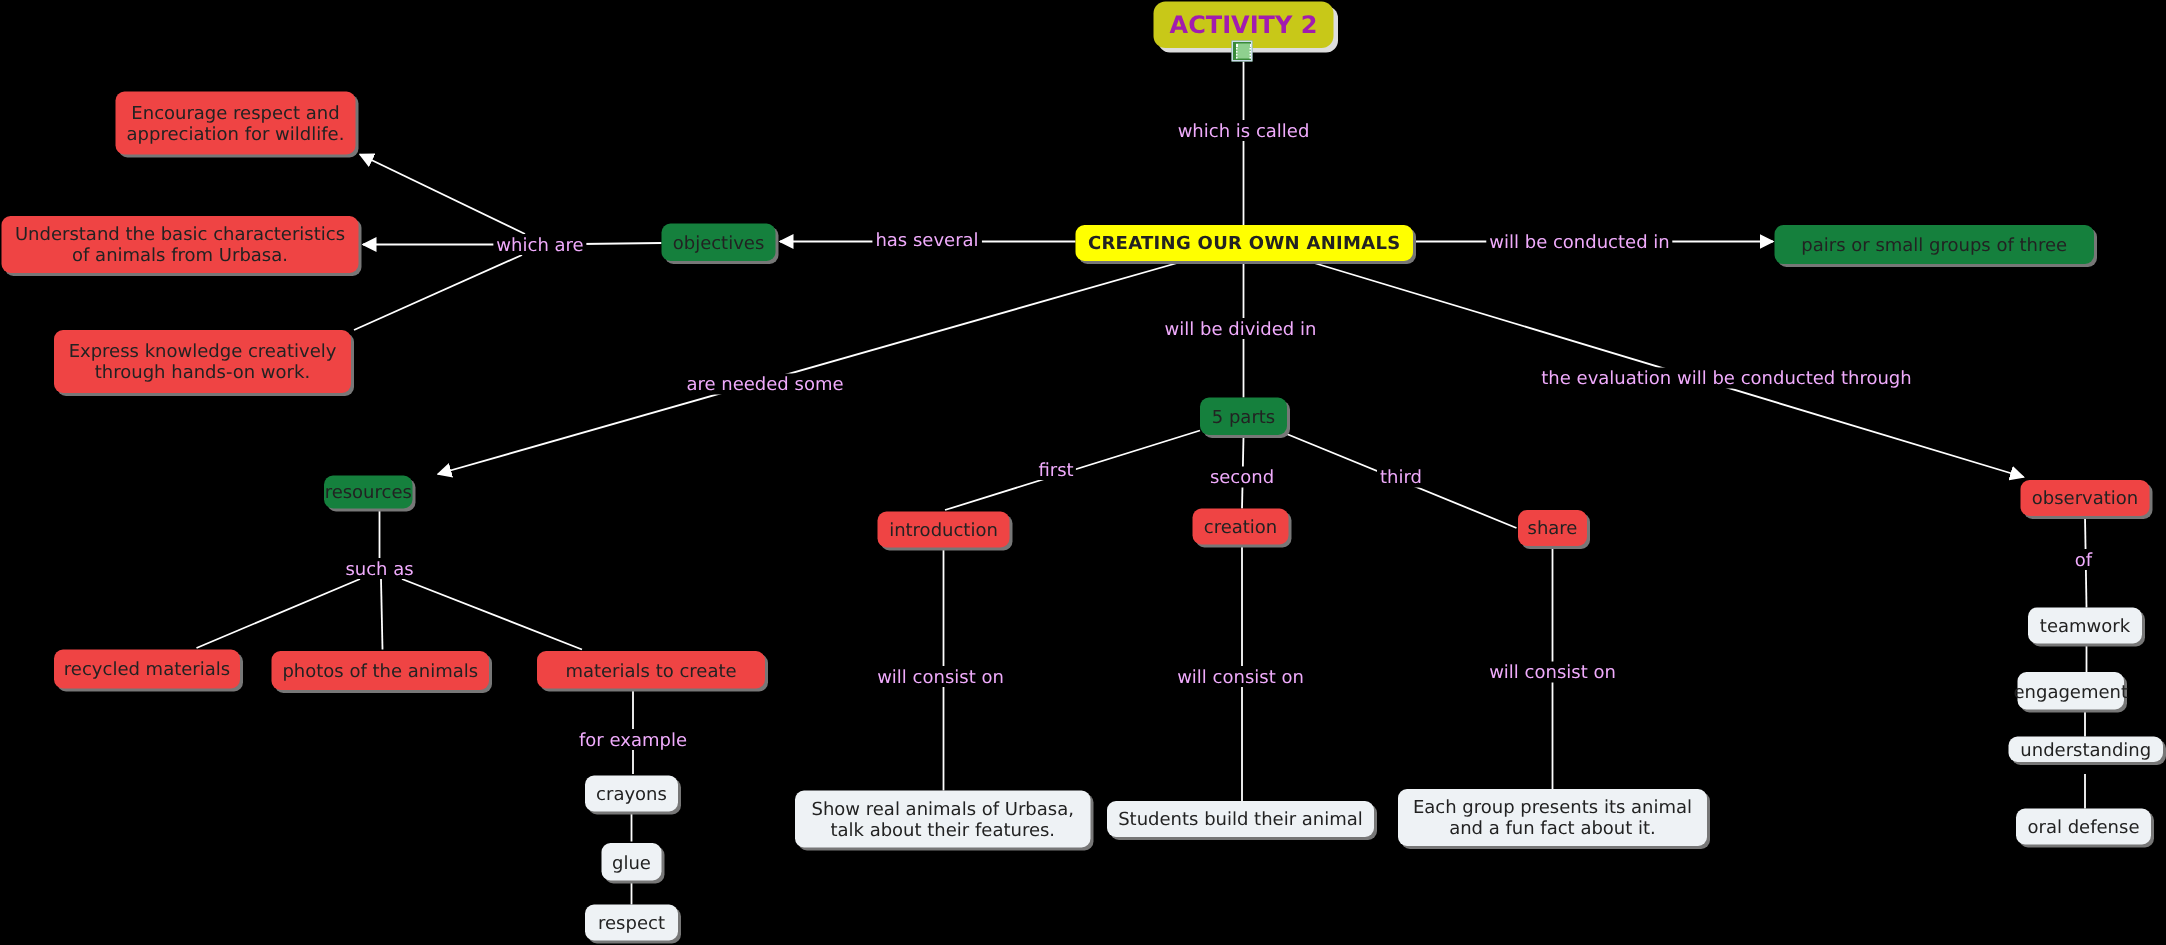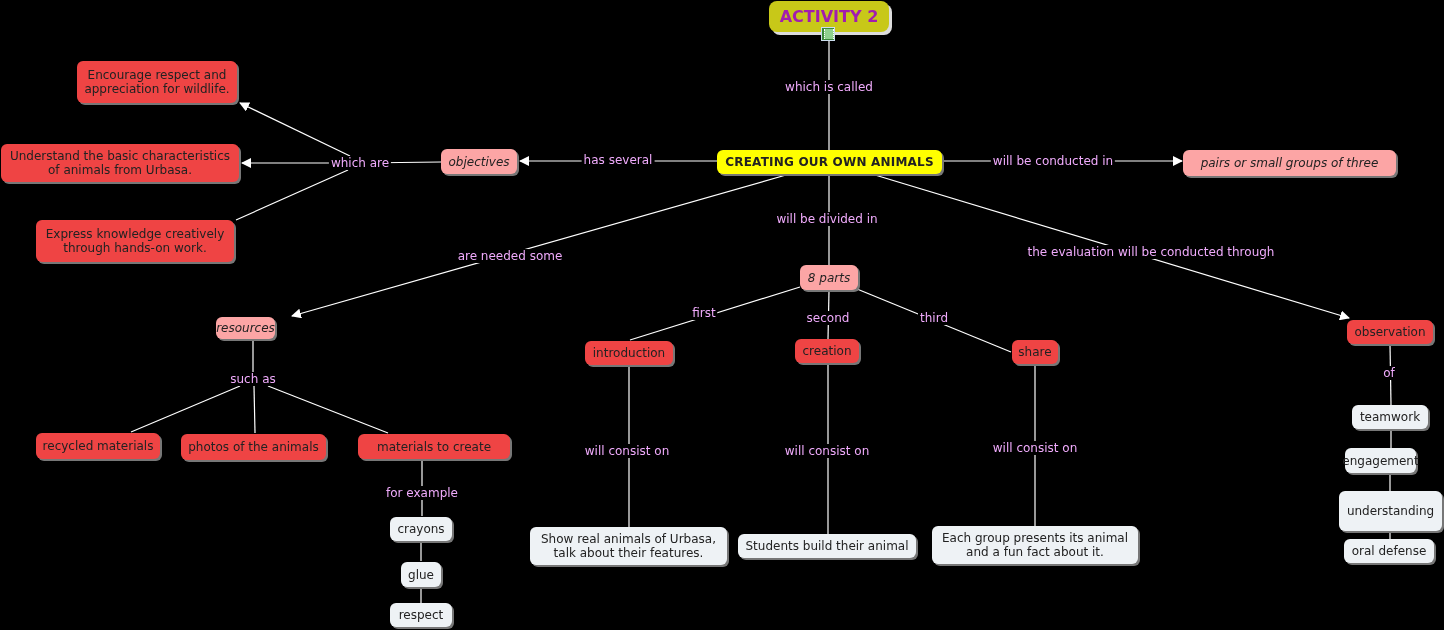--- a/index.html
+++ b/index.html
@@ -1,19 +1,19 @@
 <!DOCTYPE html>
 <html><head>
 <meta charset="utf-8">
 <style>
   html, body { margin:0; padding:0; background:#000; }
   body { width:1444px; height:630px; position:relative; overflow:hidden; font-family:"DejaVu Sans", sans-serif; }
   #links { position:absolute; left:0; top:0; width:1444px; height:630px; }
   .node { position:absolute; box-sizing:border-box; border-radius:6px; color:#222; font-size:12px; line-height:14px; text-align:center; display:flex; align-items:center; justify-content:center; padding:2px 6px; white-space:pre; box-shadow:2px 2px 0 #777; }
-  .concept { background:#fca5a5;font-style:italic; }
+  .concept { background:#15803d; }
   .leaf-y { background:#ef4444; }
   .leaf-g { background:#eef2f5; }
   .main { background:#ffff00; font-weight:bold; font-size:12px; letter-spacing:0.2px; }
   .title { background:#c8c818; color:#a21caf; font-weight:bold; font-size:16px; border-radius:8px; box-shadow:3px 3px 0 #ddd; }
   .lbl { position:absolute; color:#f0abfc; font-size:12px; line-height:14px; background:#000; padding:0 2px; white-space:nowrap; transform:translate(-50%,-50%); }
   .film { position:absolute; left:821px; top:27px; width:14px; height:14px; background:#3a8a3a; border:1px solid #cde; box-sizing:border-box; }
   .film::before { content:""; position:absolute; left:2px; top:1px; width:8px; height:10px; background:#8fd08f; border-left:1px dotted #fff; border-right:1px dotted #fff; }
 </style>
 </head>
 <body>
@@ -98,27 +98,27 @@
 <div class="node concept" style="left:1183px;top:150px;width:213px;height:26px">pairs or small groups of three</div>
 
 <div class="node concept" style="left:216px;top:317px;width:59px;height:22px">resources</div>
 <div class="node leaf-y" style="left:36px;top:433px;width:124px;height:26px">recycled materials</div>
 <div class="node leaf-y" style="left:181px;top:434px;width:145px;height:26px">photos of the animals</div>
 <div class="node leaf-y" style="left:358px;top:434px;width:152px;height:25px">materials to create</div>
 <div class="node leaf-g" style="left:390px;top:517px;width:62px;height:24px">crayons</div>
 <div class="node leaf-g" style="left:401px;top:562px;width:40px;height:25px">glue</div>
 <div class="node leaf-g" style="left:390px;top:603px;width:62px;height:24px">respect</div>
 
-<div class="node concept" style="left:800px;top:265px;width:58px;height:25px">8 parts</div>
+<div class="node concept" style="left:800px;top:265px;width:58px;height:25px">5 parts</div>
 <div class="node leaf-y" style="left:585px;top:341px;width:88px;height:24px">introduction</div>
 <div class="node leaf-y" style="left:795px;top:339px;width:64px;height:24px">creation</div>
 <div class="node leaf-y" style="left:1012px;top:340px;width:46px;height:24px">share</div>
 <div class="node leaf-g" style="left:530px;top:527px;width:197px;height:38px">Show real animals of Urbasa,
 talk about their features.</div>
 <div class="node leaf-g" style="left:738px;top:534px;width:178px;height:24px">Students build their animal</div>
 <div class="node leaf-g" style="left:932px;top:526px;width:206px;height:38px">Each group presents its animal
 and a fun fact about it.</div>
 
 <div class="node leaf-y" style="left:1347px;top:320px;width:86px;height:24px">observation</div>
 <div class="node leaf-g" style="left:1352px;top:405px;width:76px;height:24px">teamwork</div>
 <div class="node leaf-g" style="left:1345px;top:448px;width:71px;height:25px">engagement</div>
-<div class="node leaf-g" style="left:1339px;top:491px;width:103px;height:40px">understanding</div>
+<div class="node leaf-g" style="left:1339px;top:491px;width:103px;height:17px">understanding</div>
 <div class="node leaf-g" style="left:1344px;top:539px;width:90px;height:24px">oral defense</div>
 
 </body></html>

